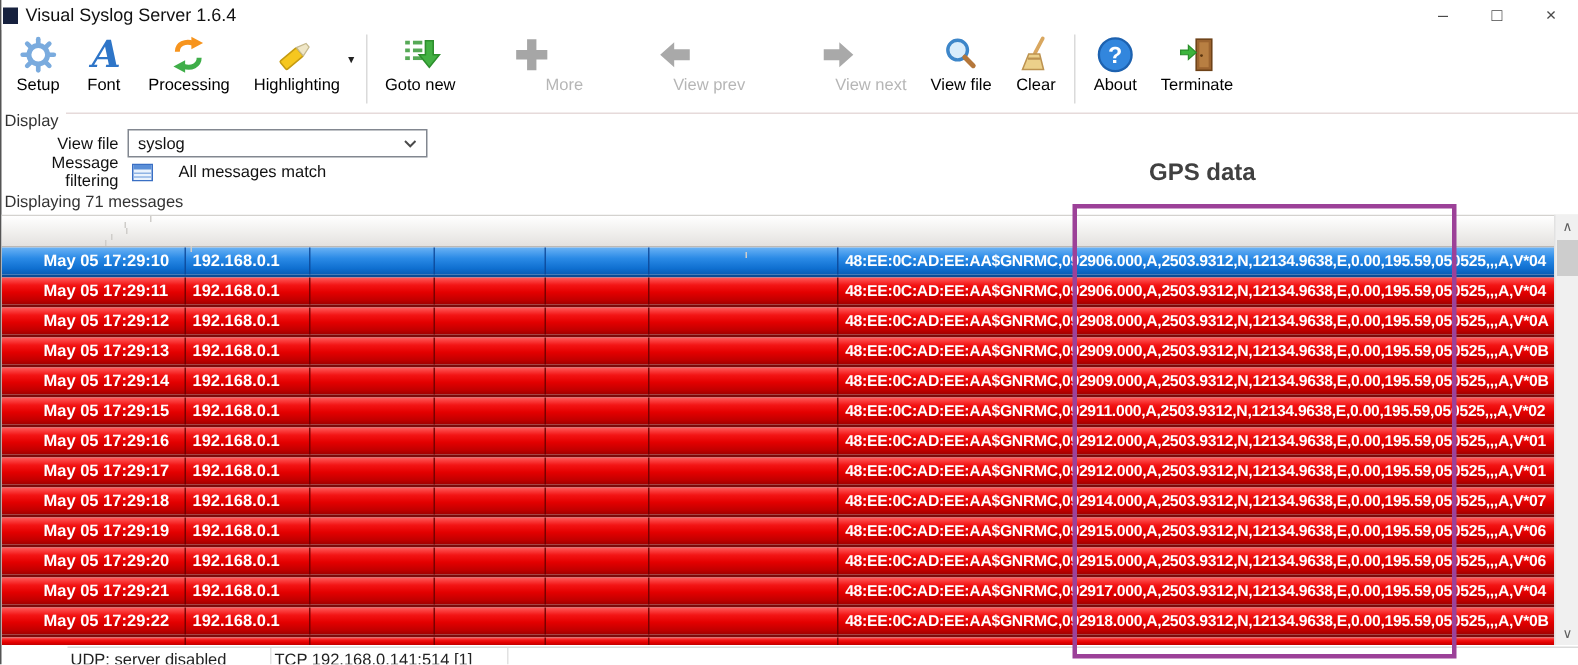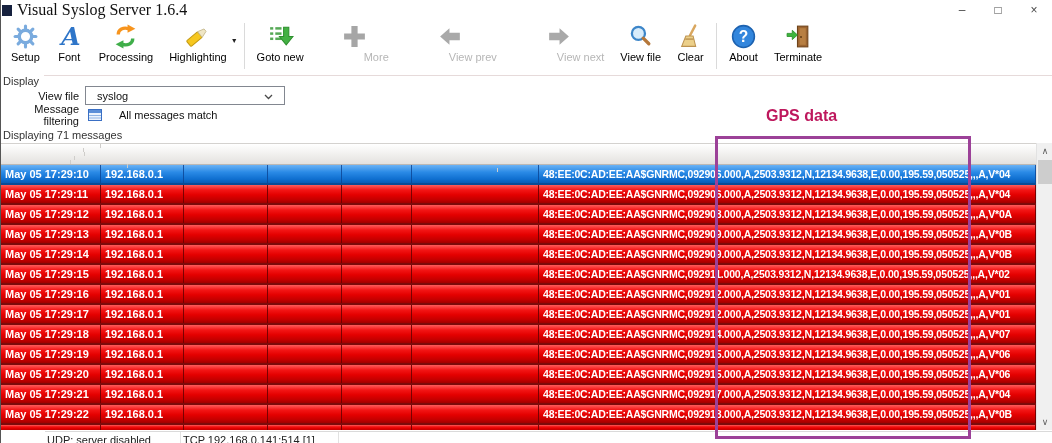--- a/index.html
+++ b/index.html
@@ -1,51 +1,51 @@
 <!DOCTYPE html>
 <html><head>
 <meta charset="utf-8">
 <style>
   html,body{margin:0;padding:0;background:#fff;}
   .screen{position:relative;width:1052px;height:443px;overflow:hidden;background:#fff;
           font-family:"Liberation Sans",sans-serif;border-left:1px solid #555;box-sizing:border-box;}
   
   .titlebar{position:absolute;left:0;top:0;width:100%;height:20px;display:flex;align-items:center;background:#fff;}
   .win-icon{width:10px;height:11px;background:#16213e;margin:0 5px 0 1px;}
-  .title{font-size:16px;color:#111;font-family:Liberation Serif, serif;}
+  .title{font-size:12px;color:#111;}
   .controls{margin-left:auto;display:flex;height:100%;}
   .ctrl{width:36px;text-align:center;font-size:12px;color:#4a4a4a;line-height:20px;}
   
   .toolbar{position:absolute;left:0;top:21px;width:100%;height:53px;display:flex;align-items:flex-start;padding-left:2px;box-sizing:border-box;}
   .tbtn{display:flex;flex-direction:column;align-items:center;padding:2px 8px 0;}
   .tbtn svg{width:27px;height:27px;display:block;}
   .tbtn .lbl{font-size:11px;color:#000;margin-top:1px;white-space:nowrap;}
   .tbtn.disabled .lbl{color:#b6b6b6;padding-left:44px;}
   .dd-arrow{font-size:7px;color:#222;margin:16px 2px 0 -4px;}
   .tsep{width:1px;height:46px;background:#dadada;margin:2px 4px 0;}
   
   .legend{position:absolute;left:0;width:100%;display:flex;align-items:flex-start;font-size:11px;color:#333;}
   .legend .txt{padding:0 5px 0 2px;white-space:nowrap;}
   .legend .line{flex:1;height:1px;background:#e6dada;}
   
   .form-row{position:absolute;display:flex;align-items:center;font-size:11px;color:#111;}
   .flabel{width:78px;text-align:right;}
   .combo{margin-left:6px;width:200px;height:19px;border:1px solid #828790;background:#fff;
-         display:flex;align-items:center;box-sizing:border-box;padding:0 11px;}
+         display:flex;align-items:center;box-sizing:border-box;padding:0 6px;}
   .combo .val{flex:1;font-size:11px;}
   .filter-icon{margin-left:9px;display:flex;}
   .filter-status{margin-left:17px;}
   
   .table{position:absolute;left:0;top:143px;width:1052px;height:287px;overflow:hidden;background:#fff;}
   .thead{display:flex;height:22px;background:linear-gradient(#ffffff,#f0efed 55%,#e3e1df);
          border-top:1px solid #d4d2cf;border-bottom:1px solid #bbb8b5;box-sizing:border-box;flex-direction:column;}
   .th{font-size:11px;color:#000;padding:4px 0 0 4px;border-right:1px solid #cfcdca;box-sizing:border-box;
       overflow:hidden;white-space:nowrap;}
   .tr{display:flex;height:20px;box-sizing:border-box;border-bottom:2px solid #7c0a0a;
-      background:linear-gradient(180deg,#ff5c5c 0%,#f31515 28%,#e30000 55%,#c40000 82%,#a00000 100%);}
+      background:linear-gradient(180deg,#ff5c5c 0%,#f31515 28%,#e30000 55%,#c40000 82%,#a00000 100%);padding-left:24px;}
   .tr.selected{background:linear-gradient(180deg,#6ab2f5 0%,#2a8ae6 40%,#0f6fd0 78%,#0a5cb4 100%);
       border-bottom:2px solid #0a4c96;}
   .tr.partial{height:6px;border-bottom:none;}
   .td{font-size:11px;font-weight:bold;color:#fff;padding:3px 0 0 4px;box-sizing:border-box;
       border-right:1px solid rgba(110,0,0,.9);overflow:hidden;white-space:nowrap;}
   .tr.selected .td{border-right-color:rgba(12,70,150,.85);}
   .td.w-msg{font-size:10.5px;letter-spacing:-0.2px;}
   .w-time{width:100px}.w-ip{width:83px}.w-host{width:84px}.w-fac{width:74px}.w-pri{width:70px}.w-tag{width:127px}
   .w-msg{width:497px}
   
@@ -53,21 +53,21 @@
   .sb-btn{height:16px;text-align:center;font-size:9px;color:#5e5e5e;line-height:16px;}
   .sb-thumb{position:absolute;left:1px;top:17px;width:14px;height:24px;background:#cdcdcd;}
   .sb-down{position:absolute;bottom:0;left:0;width:100%;}
   
   .statusbar{position:absolute;left:0;top:431px;width:1052px;height:12px;background:#fff;
              border-top:1px solid #dadada;display:flex;overflow:hidden;font-size:11px;color:#222;margin-left:44px;}
   .sb-item{padding:2px 6px 0 2px;border-right:1px solid #e2e2e2;box-sizing:border-box;white-space:nowrap;overflow:hidden;}
   .sb-0{width:136px;}.sb-1{width:158px;}.sb-2{flex:1;border-right:none;}
   
   .gps-rect{position:absolute;left:714px;top:136px;width:250px;height:297px;border:3px solid #9c4198;z-index:8;pointer-events:none;}
-  .gps-label{position:absolute;left:765px;top:107px;font-size:16px;font-weight:bold;color:#be185d;z-index:8;}
+  .gps-label{position:absolute;left:765px;top:107px;font-size:16px;font-weight:bold;color:#404040;z-index:8;}
 </style>
 </head>
 <body>
 
 <div class="screen">
 
   <div class="titlebar">
     <div class="win-icon"></div>
     <div class="title">Visual Syslog Server 1.6.4</div>
     <div class="controls">

